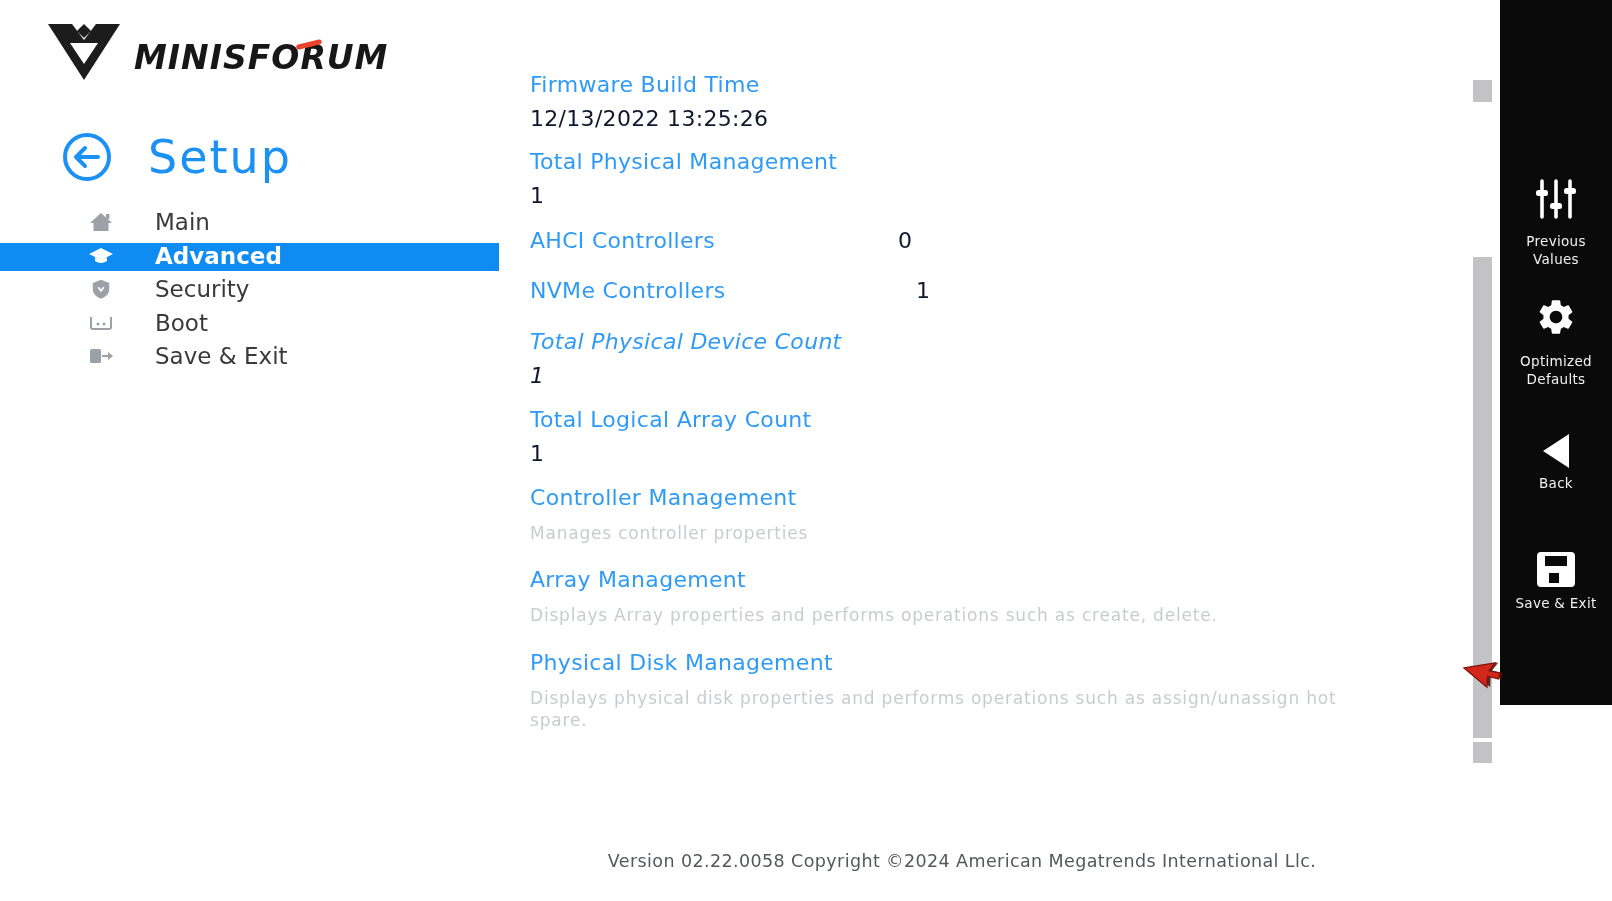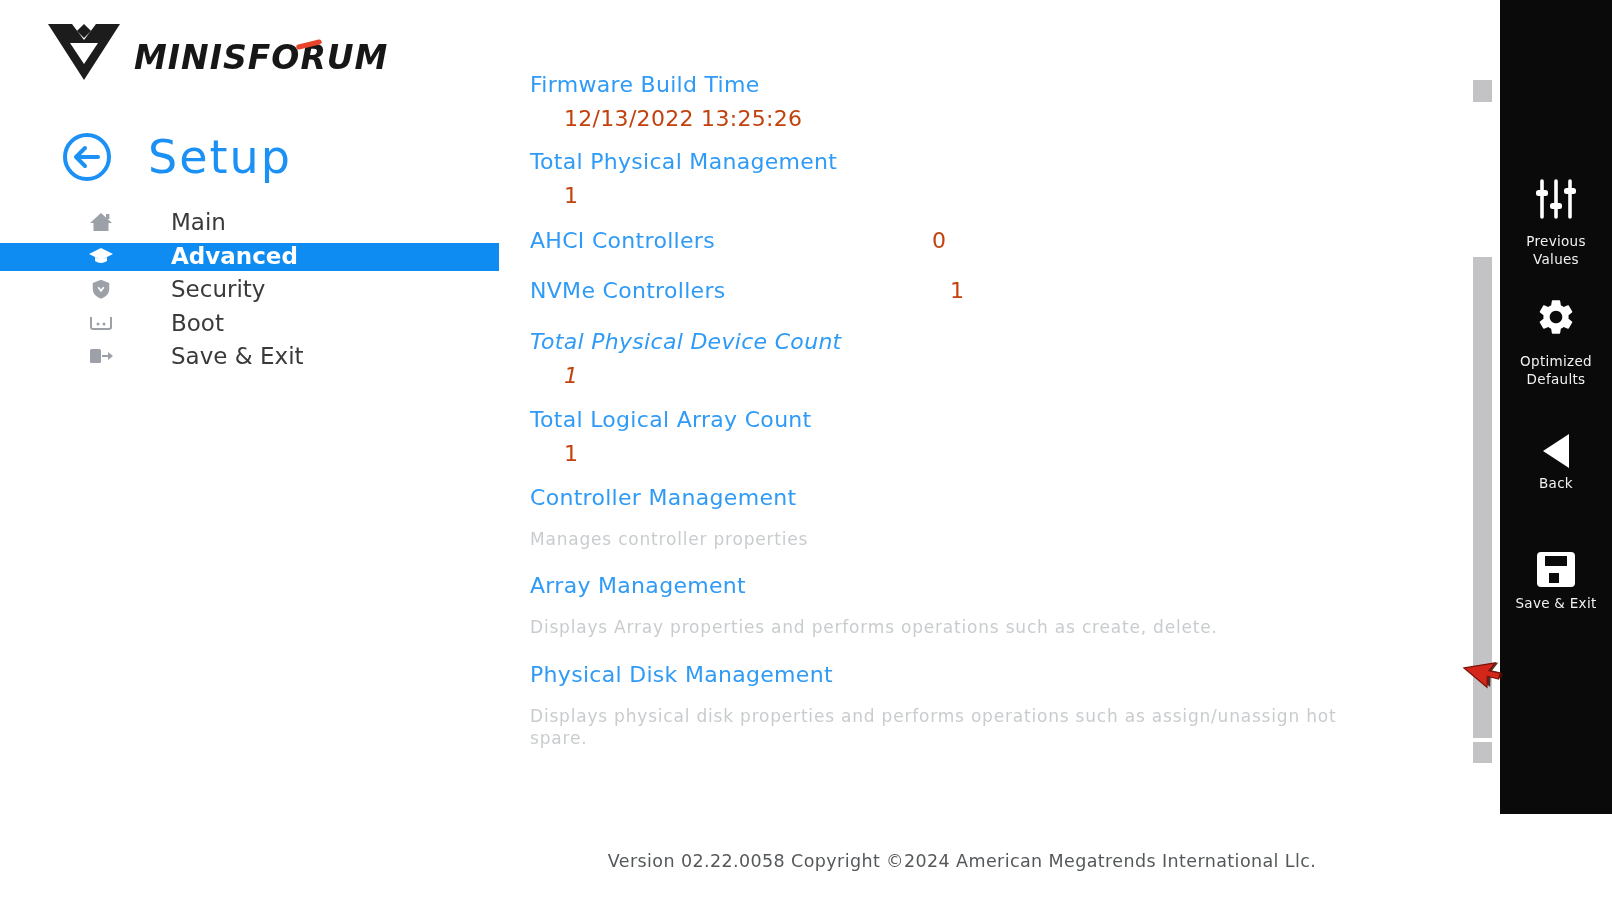--- a/index.html
+++ b/index.html
@@ -24,48 +24,48 @@
   .setup-header{position:absolute;left:60px;top:130px;display:flex;align-items:flex-end;}
   .back-circle{width:54px;height:54px;}
   .setup-title{font-size:46px;color:#1b90f5;letter-spacing:2px;margin-left:34px;}
 
   
   .nav-highlight{position:absolute;left:0;top:243px;width:499px;height:28px;background:#0f8cf2;}
   .nav-row{position:absolute;left:0;width:499px;height:34px;}
   .nav-icon{position:absolute;left:88px;top:50%;transform:translateY(-50%);width:26px;height:24px;
     display:flex;align-items:center;justify-content:center;}
   .nav-label{position:absolute;left:155px;top:50%;transform:translateY(-50%);
-    font-size:23px;color:#3a3a3a;white-space:nowrap;margin-left:16px;}
+    font-size:23px;color:#3a3a3a;white-space:nowrap;}
   .nav-row.active .nav-label{color:#ffffff;font-weight:600;}
 
   
   .content{position:absolute;left:530px;top:71px;width:835px;}
   .c-label{font-size:22px;line-height:28px;color:#2f9bf6;letter-spacing:0.3px;}
-  .c-value{font-size:22px;line-height:28px;color:#c2410c;margin-top:6px;letter-spacing:0.3px;margin-left:34px;}
+  .c-value{font-size:22px;line-height:28px;color:#0f172a;margin-top:6px;letter-spacing:0.3px;}
   .g-stacked{margin-bottom:15px;}
   .g-stacked.mb17{margin-bottom:17px;}
   .g-inline{position:relative;height:28px;margin-bottom:22px;}
   .g-inline.mb23{margin-bottom:23px;}
   .g-inline .c-value{position:absolute;top:0;margin-top:0;}
   .g-link{margin-bottom:22px;}
   .g-link.mb23{margin-bottom:23px;}
-  .c-desc{font-size:17px;line-height:22px;color:#c9ccce;letter-spacing:0.8px;margin-top:16px;max-width:830px;}
+  .c-desc{font-size:17px;line-height:22px;color:#c9ccce;letter-spacing:0.8px;margin-top:10px;max-width:830px;}
 
   
   .footer{position:absolute;left:530px;top:851px;width:864px;text-align:center;
     font-size:17.5px;color:#55585a;letter-spacing:0.4px;}
 
   
   .sb-seg{position:absolute;left:1473px;width:19px;background:#c3c3c5;}
   .sb-top{top:80px;height:22px;}
   .sb-thumb{top:257px;height:481px;}
   .sb-bot{top:742px;height:21px;}
 
   
-  .action-bar{position:absolute;left:1500px;top:0;width:112px;height:814px;background:#0a0a0a;}
+  .action-bar{position:absolute;left:1500px;top:0;width:112px;height:705px;background:#0a0a0a;}
   .ab-icon{position:absolute;left:0;width:112px;display:flex;justify-content:center;}
   .ab-label{position:absolute;left:11px;width:90px;text-align:center;
     font-size:13.5px;line-height:18px;color:#f2f2f2;letter-spacing:0.3px;}
 
   
   .cursor{position:absolute;left:1440px;top:648px;width:80px;height:70px;overflow:visible;pointer-events:none;}
 </style>
 </head>
 <body>
 

